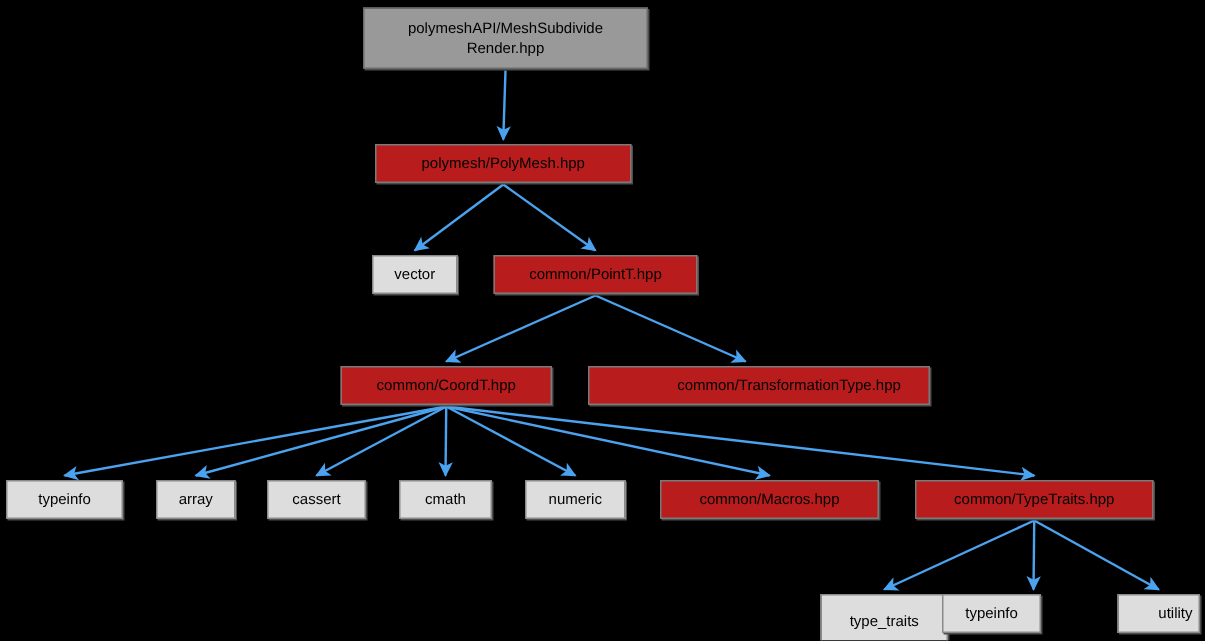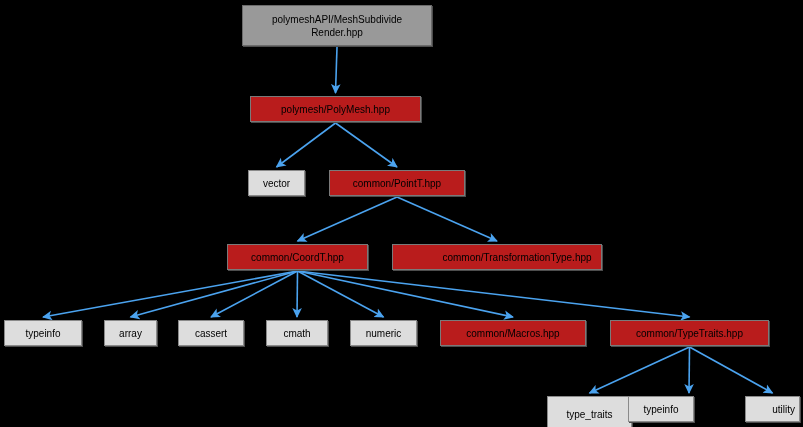--- a/index.html
+++ b/index.html
@@ -85,21 +85,21 @@
         <line x1="689.5" y1="347" x2="772.5" y2="393" marker-end="url(#arrowhead)" stroke="#4ba3ef"></line>
       </g>
   </svg>
   <div id="node-layer">
       <div class="node root" style="left: 242px; top: 5px; width: 190px; height: 41px;"><span class="node-label">polymeshAPI/MeshSubdivide
 Render.hpp</span></div>
       <div class="node proj" style="left: 250px; top: 96px; width: 171px; height: 26px;"><span class="node-label">polymesh/PolyMesh.hpp</span></div>
       <div class="node sys" style="left: 248px; top: 170px; width: 57px; height: 26px;"><span class="node-label">vector</span></div>
       <div class="node proj" style="left: 329px; top: 170px; width: 136px; height: 26px;"><span class="node-label">common/PointT.hpp</span></div>
       <div class="node proj" style="left: 227px; top: 244px; width: 141px; height: 26px;"><span class="node-label">common/CoordT.hpp</span></div>
-      <div class="node proj" style="left: 392px; top: 244px; width: 210px; height: 26px; padding-left: 40px;"><span class="node-label">common/TransformationType.hpp</span></div>
+      <div class="node proj" style="left: 392px; top: 244px; width: 228px; height: 26px; padding-left: 40px;"><span class="node-label">common/TransformationType.hpp</span></div>
       <div class="node sys" style="left: 4px; top: 320px; width: 78px; height: 26px;"><span class="node-label">typeinfo</span></div>
       <div class="node sys" style="left: 104px; top: 320px; width: 53px; height: 26px;"><span class="node-label">array</span></div>
       <div class="node sys" style="left: 178px; top: 320px; width: 66px; height: 26px;"><span class="node-label">cassert</span></div>
       <div class="node sys" style="left: 266px; top: 320px; width: 62px; height: 26px;"><span class="node-label">cmath</span></div>
       <div class="node sys" style="left: 350px; top: 320px; width: 67px; height: 26px;"><span class="node-label">numeric</span></div>
       <div class="node proj" style="left: 440px; top: 320px; width: 146px; height: 26px;"><span class="node-label">common/Macros.hpp</span></div>
       <div class="node proj" style="left: 610px; top: 320px; width: 159px; height: 26px;"><span class="node-label">common/TypeTraits.hpp</span></div>
       <div class="node sys" style="left: 547px; top: 396px; width: 85px; height: 36px;"><span class="node-label">type_traits</span></div>
       <div class="node sys" style="left: 628px; top: 396px; width: 66px; height: 26px;"><span class="node-label">typeinfo</span></div>
       <div class="node sys" style="left: 745px; top: 396px; width: 55px; height: 26px; justify-content: flex-end;"><span class="node-label">utility</span></div>

